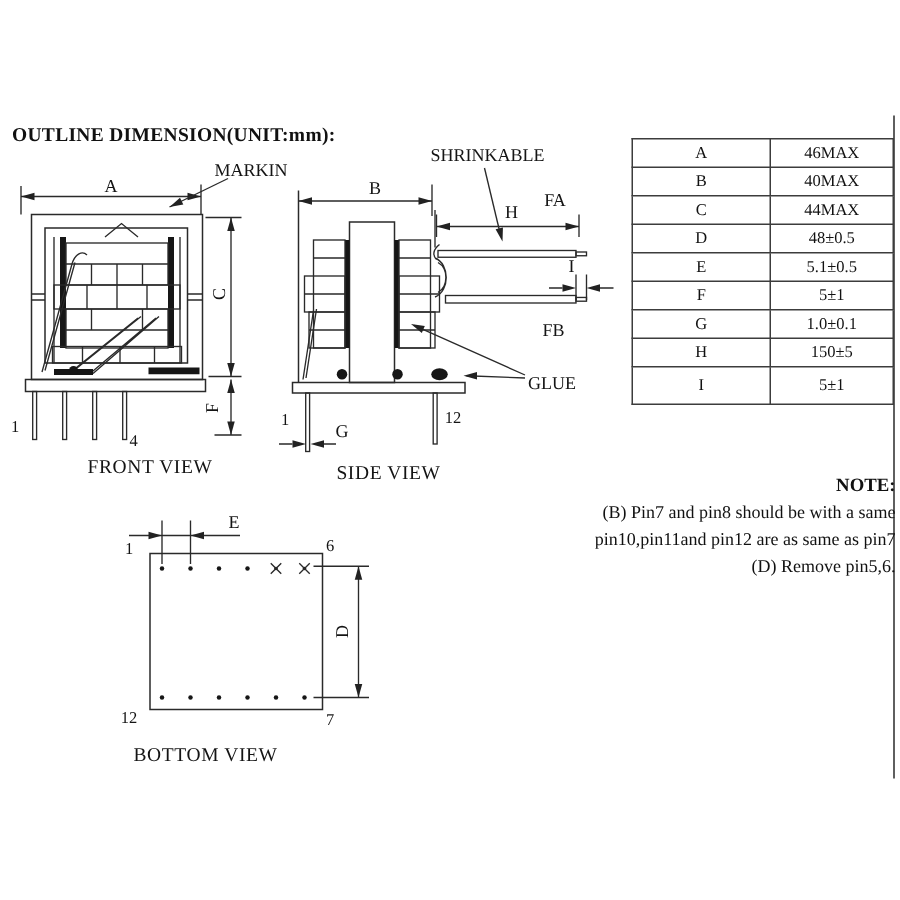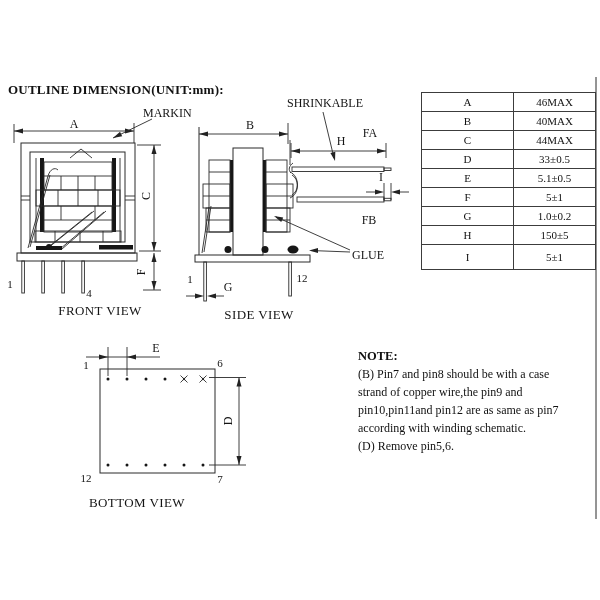--- a/index.html
+++ b/index.html
@@ -23,21 +23,21 @@
   table.dims {
     position:absolute; left:421px; top:92px; width:175px;
     border-collapse:collapse; table-layout:fixed; background:#fff;
   }
   table.dims td {
     border:1px solid #3c3c3c; text-align:center; vertical-align:middle;
     font-size:11px; padding:0; height:18px;
   }
   table.dims tr:last-child td { height:24px; }
   table.dims td.c1 { width:91px; }
-  .note { position:absolute; left:358px; top:347px; width:239px; font-size:12px; line-height:18px; }
+  .note { position:absolute; left:358px; top:314px; width:239px; font-size:12px; line-height:18px;text-align:right; }
   .note .head { font-weight:bold; font-size:12.5px; }
   .note div { white-space:nowrap; }
 </style>
 </head>
 <body>
 
 <div class="page">
 
   <div class="title">OUTLINE DIMENSION(UNIT:mm):</div>
 
@@ -220,47 +220,45 @@
       <tr>
         <td class="c1">B</td>
         <td>40MAX</td>
       </tr>
       <tr>
         <td class="c1">C</td>
         <td>44MAX</td>
       </tr>
       <tr>
         <td class="c1">D</td>
-        <td>33±0.5</td>
+        <td>48±0.5</td>
       </tr>
       <tr>
         <td class="c1">E</td>
         <td>5.1±0.5</td>
       </tr>
       <tr>
         <td class="c1">F</td>
         <td>5±1</td>
       </tr>
       <tr>
         <td class="c1">G</td>
-        <td>1.0±0.2</td>
+        <td>1.0±0.1</td>
       </tr>
       <tr>
         <td class="c1">H</td>
         <td>150±5</td>
       </tr>
       <tr>
         <td class="c1">I</td>
         <td>5±1</td>
       </tr>
     </tbody>
   </table>
 
   <div class="note">
     <div class="head">NOTE:</div>
-    <div>(B) Pin7 and pin8 should be with a case</div>
-    <div>strand of copper wire,the pin9 and</div>
+    <div>(B) Pin7 and pin8 should be with a same</div>
     <div>pin10,pin11and pin12 are as same as pin7</div>
-    <div>according with winding schematic.</div>
     <div>(D) Remove pin5,6.</div>
   </div>
 
 </div>
 
 </body></html>

